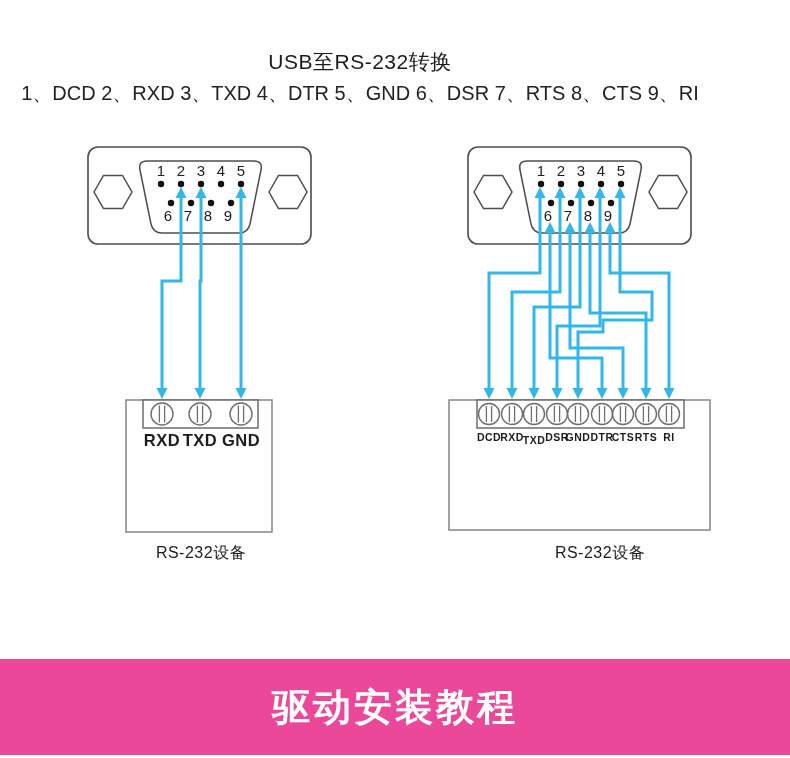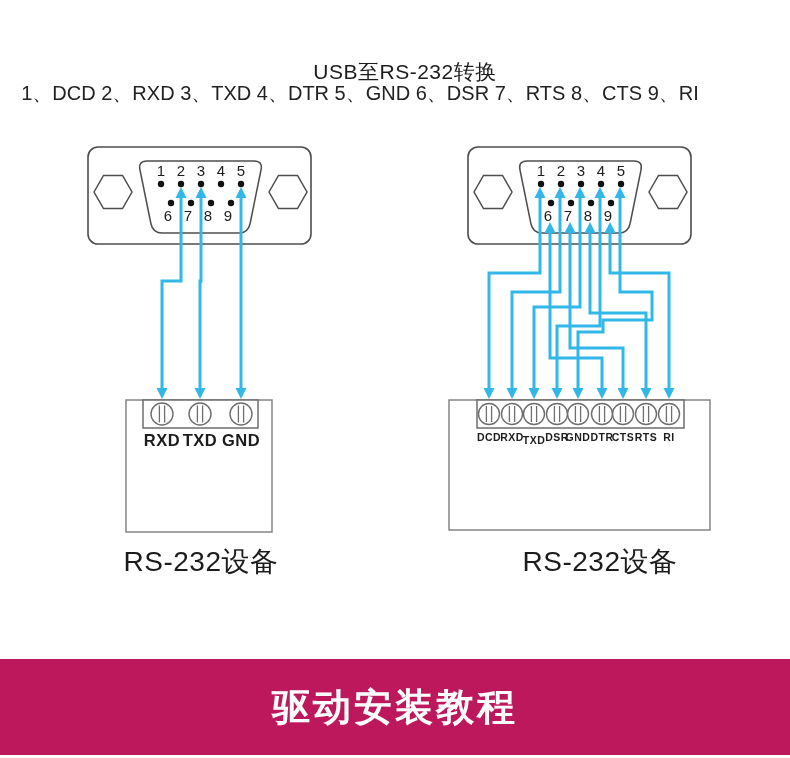--- a/index.html
+++ b/index.html
@@ -1,30 +1,30 @@
 <!DOCTYPE html>
 <html><head>
 <meta charset="utf-8">
 <style>
   html,body{margin:0;padding:0;}
   body{
     width:790px;height:758px;position:relative;background:#ffffff;
     font-family:"Liberation Sans", sans-serif;overflow:hidden;
   }
   .title{
-    position:absolute;left:0;top:58px;width:720px;text-align:center;
-    font-size:21px;font-weight:500;color:#1c1c1c;letter-spacing:.5px;padding-left:45px;
+    position:absolute;left:0;top:48px;width:720px;text-align:center;
+    font-size:21px;font-weight:500;color:#1c1c1c;letter-spacing:.5px;
   }
   .subtitle{
     position:absolute;left:0;top:80px;width:720px;text-align:center;
     font-size:20px;font-weight:400;color:#222;
   }
   .devlabel{
     position:absolute;top:543px;width:220px;text-align:center;
-    font-size:28px;color:#1c1c1c;letter-spacing:.5px;
+    font-size:16px;color:#1c1c1c;letter-spacing:.5px;
   }
   .devlabel.left{left:91px;}
   .devlabel.right{left:490px;}
   #diagram{position:absolute;left:0;top:0;}
   .banner{
     position:absolute;left:0;top:659px;width:790px;height:96px;
     display:flex;align-items:center;justify-content:center;
   }
   .banner span{
     color:#ffffff;font-size:38px;font-weight:700;letter-spacing:3px;
@@ -167,15 +167,15 @@
     <path d="M590 222 l-5.5 11 h11 Z" fill="#32B7E9"></path>
     <path d="M646 399 l-5.5 -11 h11 Z" fill="#32B7E9"></path>
     <polyline points="610,233 610,273 669,273 669,388" fill="none" stroke="#32B7E9" stroke-width="3"></polyline>
     <path d="M610 222 l-5.5 11 h11 Z" fill="#32B7E9"></path>
     <path d="M669 399 l-5.5 -11 h11 Z" fill="#32B7E9"></path>
   </svg>
 
 <div class="devlabel left">RS-232设备</div>
 <div class="devlabel right">RS-232设备</div>
 
-<div class="banner" style="background: #be185d;">
+<div class="banner" style="background: #ec4899;">
   <span style="color: rgb(255, 255, 255);">驱动安装教程</span>
 </div>
 
 </body></html>

